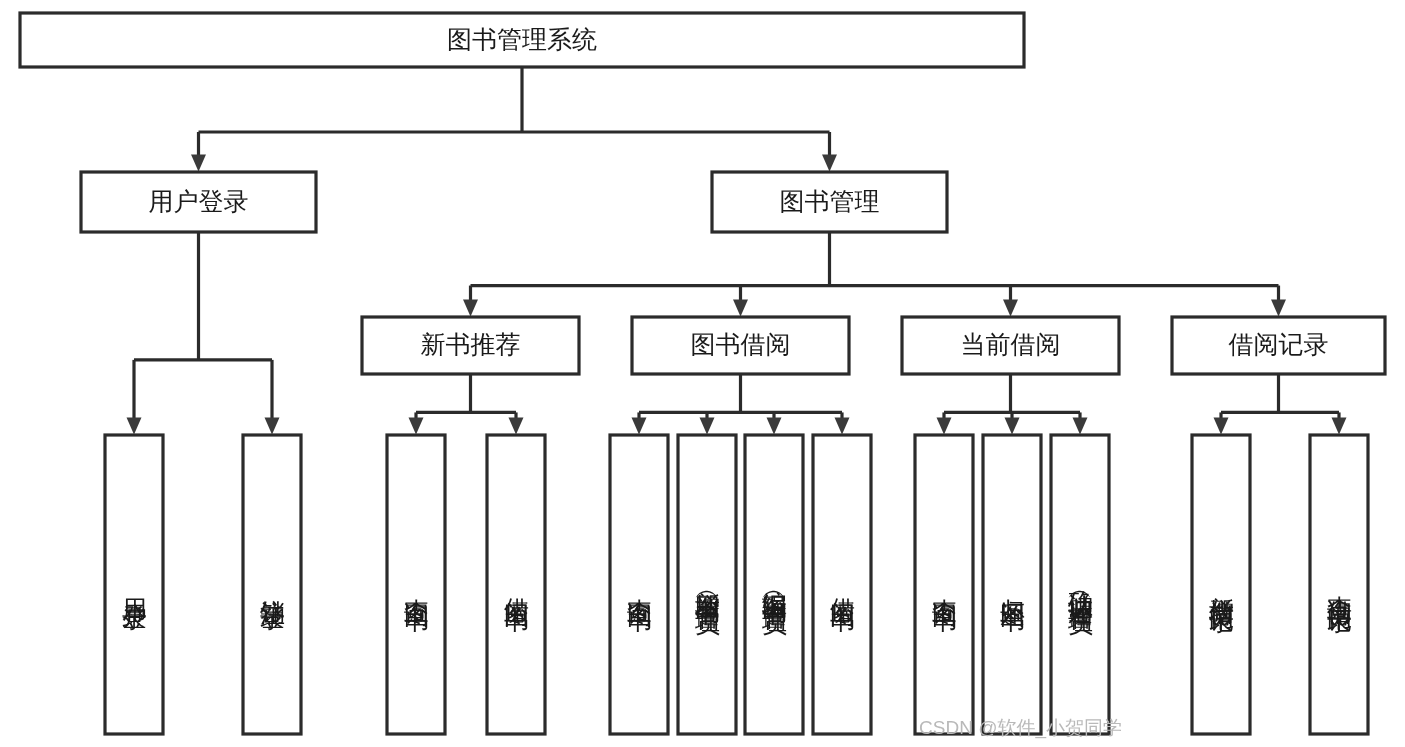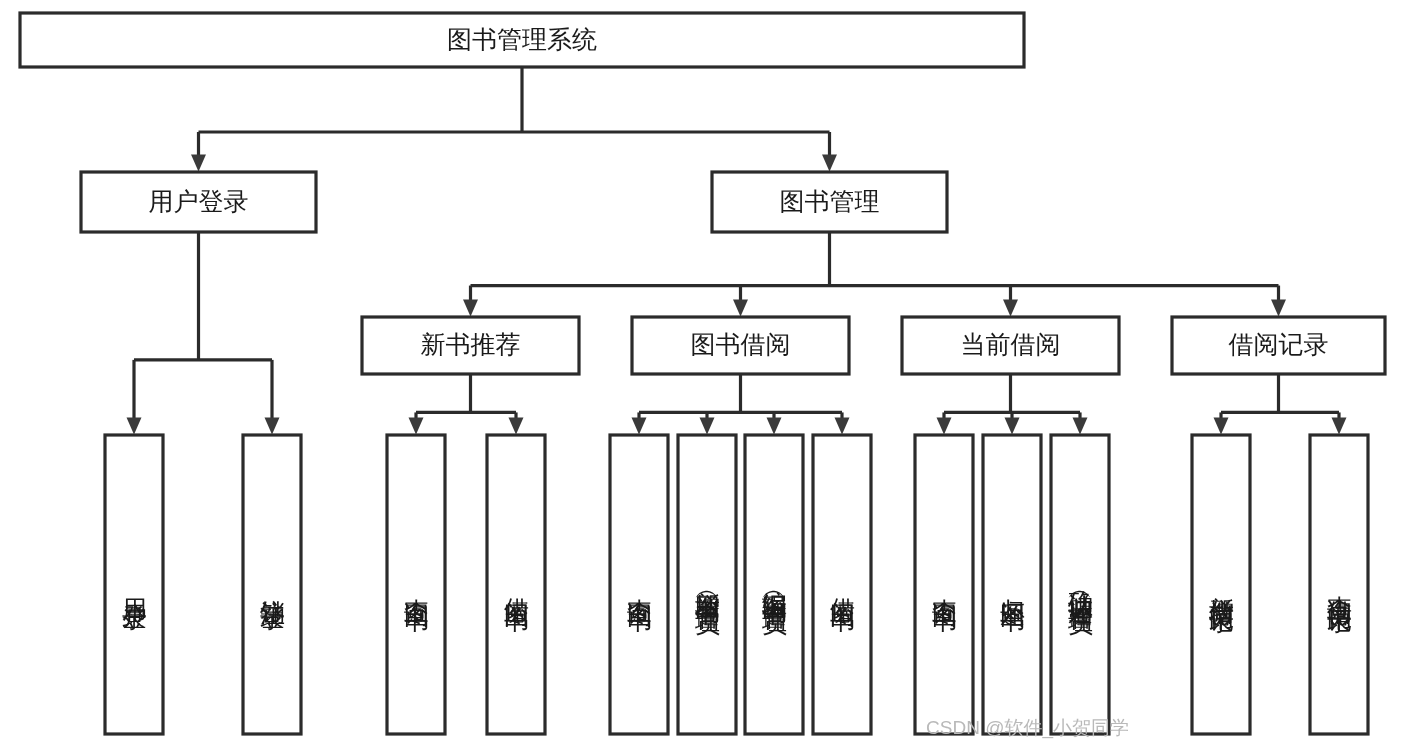--- a/index.html
+++ b/index.html
@@ -53,21 +53,21 @@
     font-size: 25px;
     fill: #1a1a1a;
     writing-mode: vertical-rl;
     text-orientation: upright;
     text-anchor: middle;
     dominant-baseline: central;
     letter-spacing: 3px;
   }
   .watermark {
     position: absolute;
-    right: 7px;
+    right: 14px;
     bottom: 6px;
     font-family: "Liberation Sans", "DejaVu Sans", sans-serif;
     font-size: 19px;
     color: #b9b9b9;
     white-space: nowrap;
     pointer-events: none;
   }
 </style>
 </head>
 <body>

